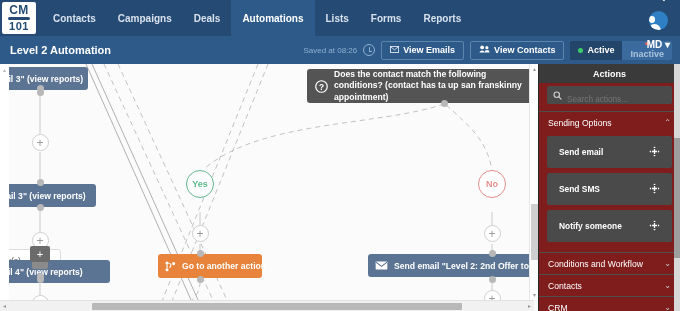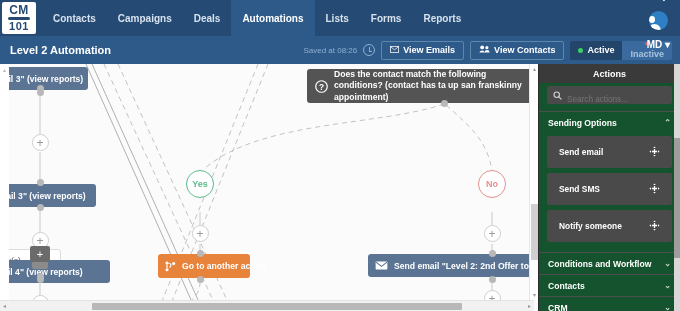--- a/index.html
+++ b/index.html
@@ -137,38 +137,38 @@
     color:#fff; font-size:11px; z-index:14;
   }
   .dragbadge2 {
     position:absolute; width:16px; height:12px; background:#8b8b8b;
     border-radius:2px; z-index:13;
   }
 
   
   .panel {
     position: absolute; top: 64px; right: 0; width: 142px; height: 247px;
-    background: #14532d; z-index: 30;
+    background: #7f1d1d; z-index: 30;
     border-left: 1px solid #2b2b2b;
   }
   .panel-title {
     height: 19px; display:flex; align-items:center; justify-content:center;
     color:#ffffff; font-size:9px; font-weight:bold; background:#3a3a3a;
   }
   .searchbox {
     margin: 3px 8px 7px 8px; height: 18px; background:#4a4a4a; border-radius:2px;
     display:flex; align-items:flex-end; padding: 0 6px; gap:5px;
   }
   .searchbox input {
     background:transparent; border:none; outline:none;
     color:#9a9a9a; font-size:8.2px; font-family:"Liberation Sans", sans-serif; width:100%;
   }
   .grp {
     height: 22px; display:flex; align-items:center; justify-content:space-between;
-    padding: 0 9px; color:#ffffff; font-size:8.6px; font-weight:bold;
+    padding: 0 9px; color:#ffffff; font-size:8.6px; font-weight:normal;
     border-top:1px solid #4e4e4e; cursor:pointer;
   }
   .chev { font-size:8px; color:#cfcfcf; }
   .grpbody { padding: 3px 8px 5px 8px; }
   .actionrow {
     height: 32px; margin-bottom: 5px; background:#4a4a4a; border-radius:2px;
     display:flex; align-items:center; justify-content:space-between;
     padding: 0 12px; color:#ffffff; font-size:8.4px; font-weight:bold; cursor:grab;
   }
   .panel-foot { border-top:1px solid #4e4e4e; height:22px; }
@@ -349,21 +349,21 @@
       </span>
       <span>Does the contact match the following conditions? (contact has ta up san franskinny appointment)</span>
     </div>
     <div class="port" style="left:440.5px; top:36px;"></div>
 
     <div class="branch yes" style="left:186px; top:106px;">
       <span>Yes</span>
     </div>
     <div class="plusbtn" style="left:191.5px; top:161px;">+</div>
     <div class="port" style="left:196.5px; top:186px;"></div>
-    <div class="node orange" style="left:158px; top:190px; width:92px;">
+    <div class="node orange" style="left:158px; top:190px; width:104px;">
       <span class="ico">
         <svg width="11" height="11" viewBox="0 0 12 12">
             <circle cx="2.2" cy="2.2" r="1.7" fill="#fff"></circle>
             <circle cx="2.2" cy="9.6" r="1.7" fill="#fff"></circle>
             <circle cx="9.4" cy="2.8" r="1.7" fill="#fff"></circle>
             <path d="M2.2 3.9 L2.2 8" stroke="#fff" stroke-width="1.3"></path>
             <path d="M3.9 2.4 C6.5 2.4, 7.5 4.6, 5 7.6" stroke="#fff" stroke-width="1.2" fill="none"></path>
           </svg>
       </span>
       <span>Go to another action</span>

